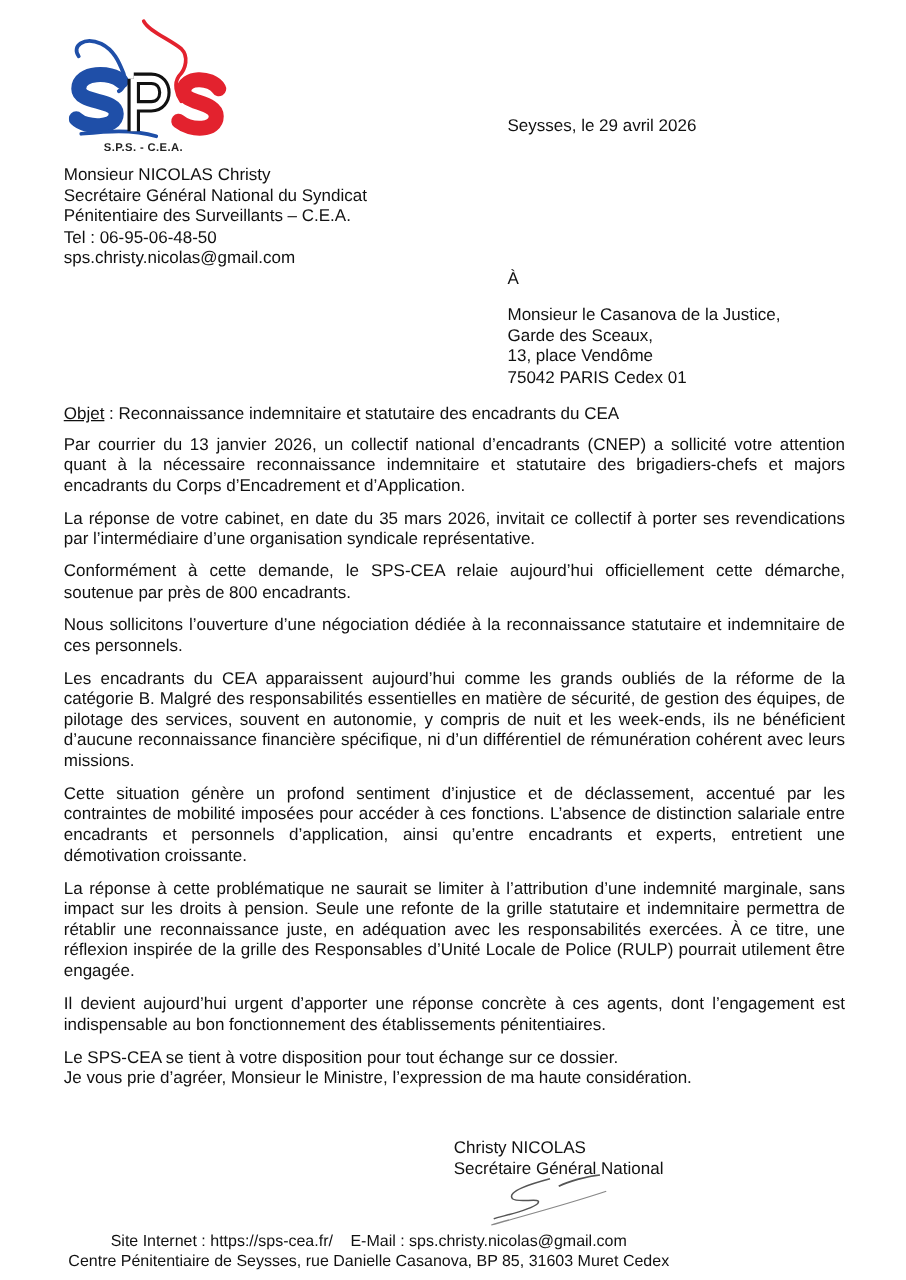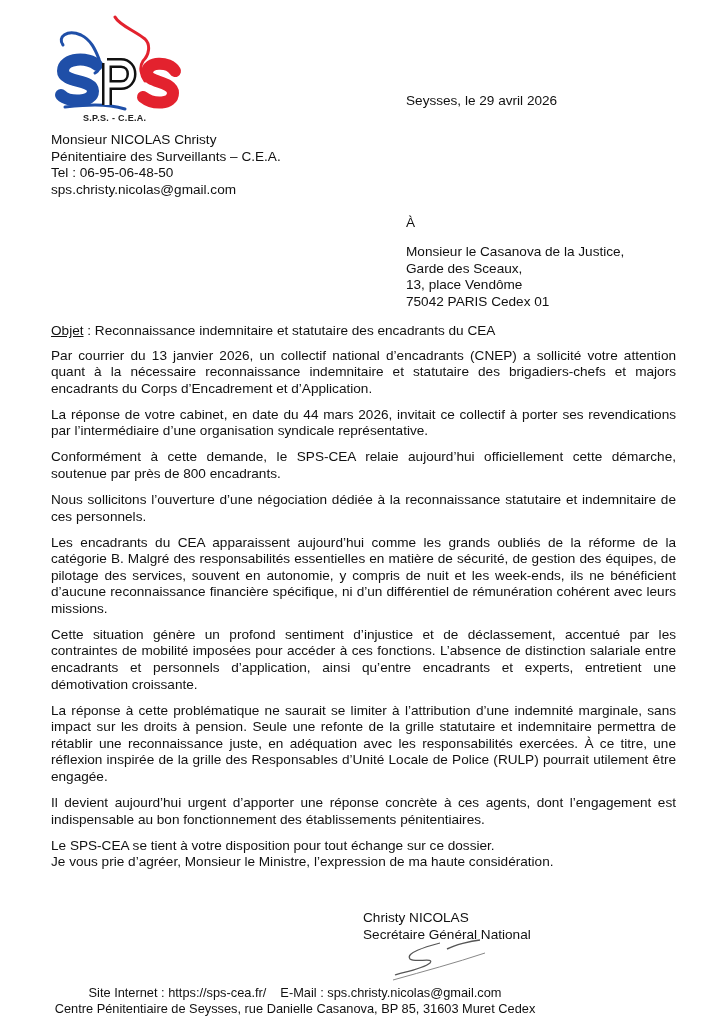--- a/index.html
+++ b/index.html
@@ -55,20 +55,21 @@
 
     <path d="M60 2 C 64 10, 80 16, 90 24 C 96 30, 94 40, 88 46 C 84 52, 86 60, 90 66" fill="none" stroke="#e3222e" stroke-width="3" stroke-linecap="round"></path>
 
     <path d="M120 56 C 114 46, 92 46, 92 58 C 92 68, 118 66, 118 78 C 118 90, 98 90, 88 82" fill="none" stroke="#e3222e" stroke-width="12" stroke-linecap="round"></path>
   </svg>
   <div class="logo-caption">S.P.S. - C.E.A.</div>
 </div>
 
 <div class="sender">
   <div>Monsieur NICOLAS Christy</div>
+  <div>Secrétaire Général National du Syndicat</div>
   <div>Pénitentiaire des Surveillants – C.E.A.</div>
   <div>Tel : 06-95-06-48-50</div>
   <div>sps.christy.nicolas@gmail.com</div>
 </div>
 
 <div class="date">Seysses, le 29 avril 2026</div>
 
 <div class="recipient-a">À</div>
 <div class="recipient">
   <div>Monsieur le Casanova de la Justice,</div>
@@ -76,21 +77,21 @@
   <div>13, place Vendôme</div>
   <div>75042 PARIS Cedex 01</div>
 </div>
 
 <div class="body-wrap">
   <div class="subject">
     <span class="label">Objet</span><span> : </span><span>Reconnaissance indemnitaire et statutaire des encadrants du CEA</span>
   </div>
 
   <p class="para">Par courrier du 13 janvier 2026, un collectif national d’encadrants (CNEP) a sollicité votre attention quant à la nécessaire reconnaissance indemnitaire et statutaire des brigadiers-chefs et majors encadrants du Corps d’Encadrement et d’Application.</p>
-  <p class="para">La réponse de votre cabinet, en date du 44 mars 2026, invitait ce collectif à porter ses revendications par l’intermédiaire d’une organisation syndicale représentative.</p>
+  <p class="para">La réponse de votre cabinet, en date du 35 mars 2026, invitait ce collectif à porter ses revendications par l’intermédiaire d’une organisation syndicale représentative.</p>
   <p class="para">Conformément à cette demande, le SPS-CEA relaie aujourd’hui officiellement cette démarche, soutenue par près de 800 encadrants.</p>
   <p class="para">Nous sollicitons l’ouverture d’une négociation dédiée à la reconnaissance statutaire et indemnitaire de ces personnels.</p>
   <p class="para">Les encadrants du CEA apparaissent aujourd’hui comme les grands oubliés de la réforme de la catégorie B. Malgré des responsabilités essentielles en matière de sécurité, de gestion des équipes, de pilotage des services, souvent en autonomie, y compris de nuit et les week-ends, ils ne bénéficient d’aucune reconnaissance financière spécifique, ni d’un différentiel de rémunération cohérent avec leurs missions.</p>
   <p class="para">Cette situation génère un profond sentiment d’injustice et de déclassement, accentué par les contraintes de mobilité imposées pour accéder à ces fonctions. L’absence de distinction salariale entre encadrants et personnels d’application, ainsi qu’entre encadrants et experts, entretient une démotivation croissante.</p>
   <p class="para">La réponse à cette problématique ne saurait se limiter à l’attribution d’une indemnité marginale, sans impact sur les droits à pension. Seule une refonte de la grille statutaire et indemnitaire permettra de rétablir une reconnaissance juste, en adéquation avec les responsabilités exercées. À ce titre, une réflexion inspirée de la grille des Responsables d’Unité Locale de Police (RULP) pourrait utilement être engagée.</p>
   <p class="para">Il devient aujourd’hui urgent d’apporter une réponse concrète à ces agents, dont l’engagement est indispensable au bon fonctionnement des établissements pénitentiaires.</p>
 
   <div class="closing-line">Le SPS-CEA se tient à votre disposition pour tout échange sur ce dossier.</div>
   <div class="closing-line">Je vous prie d’agréer, Monsieur le Ministre, l’expression de ma haute considération.</div>
 </div>

